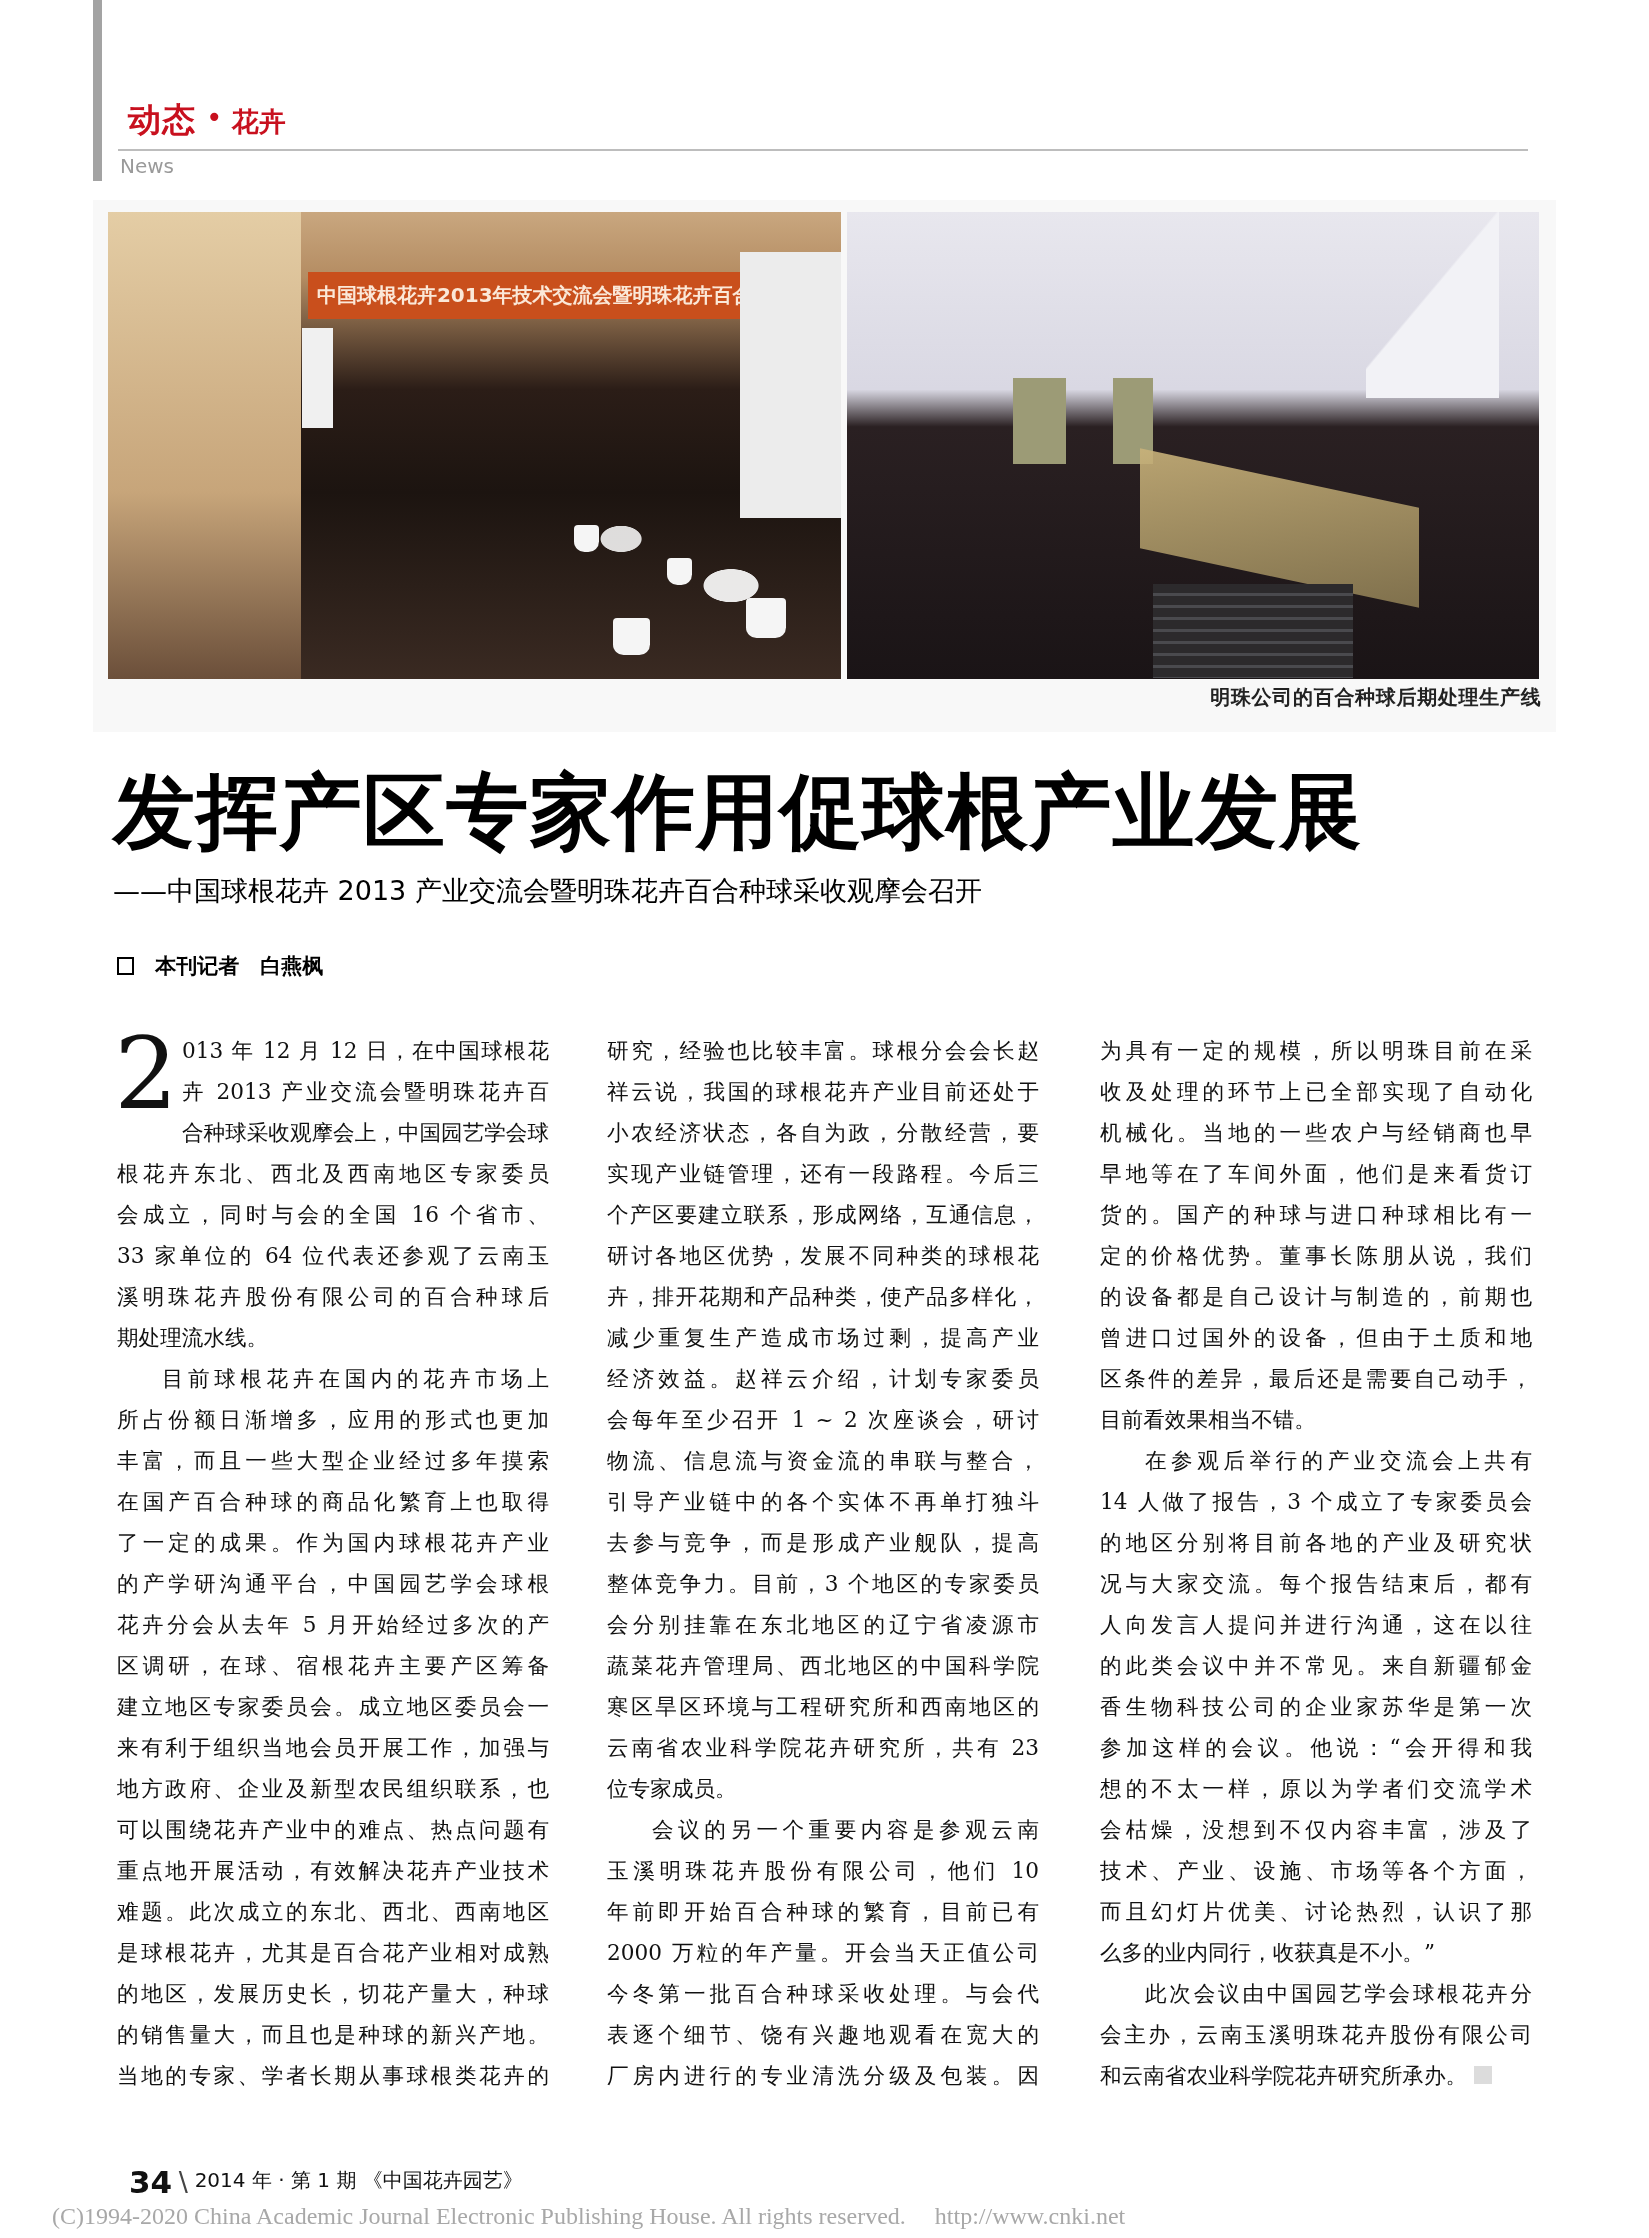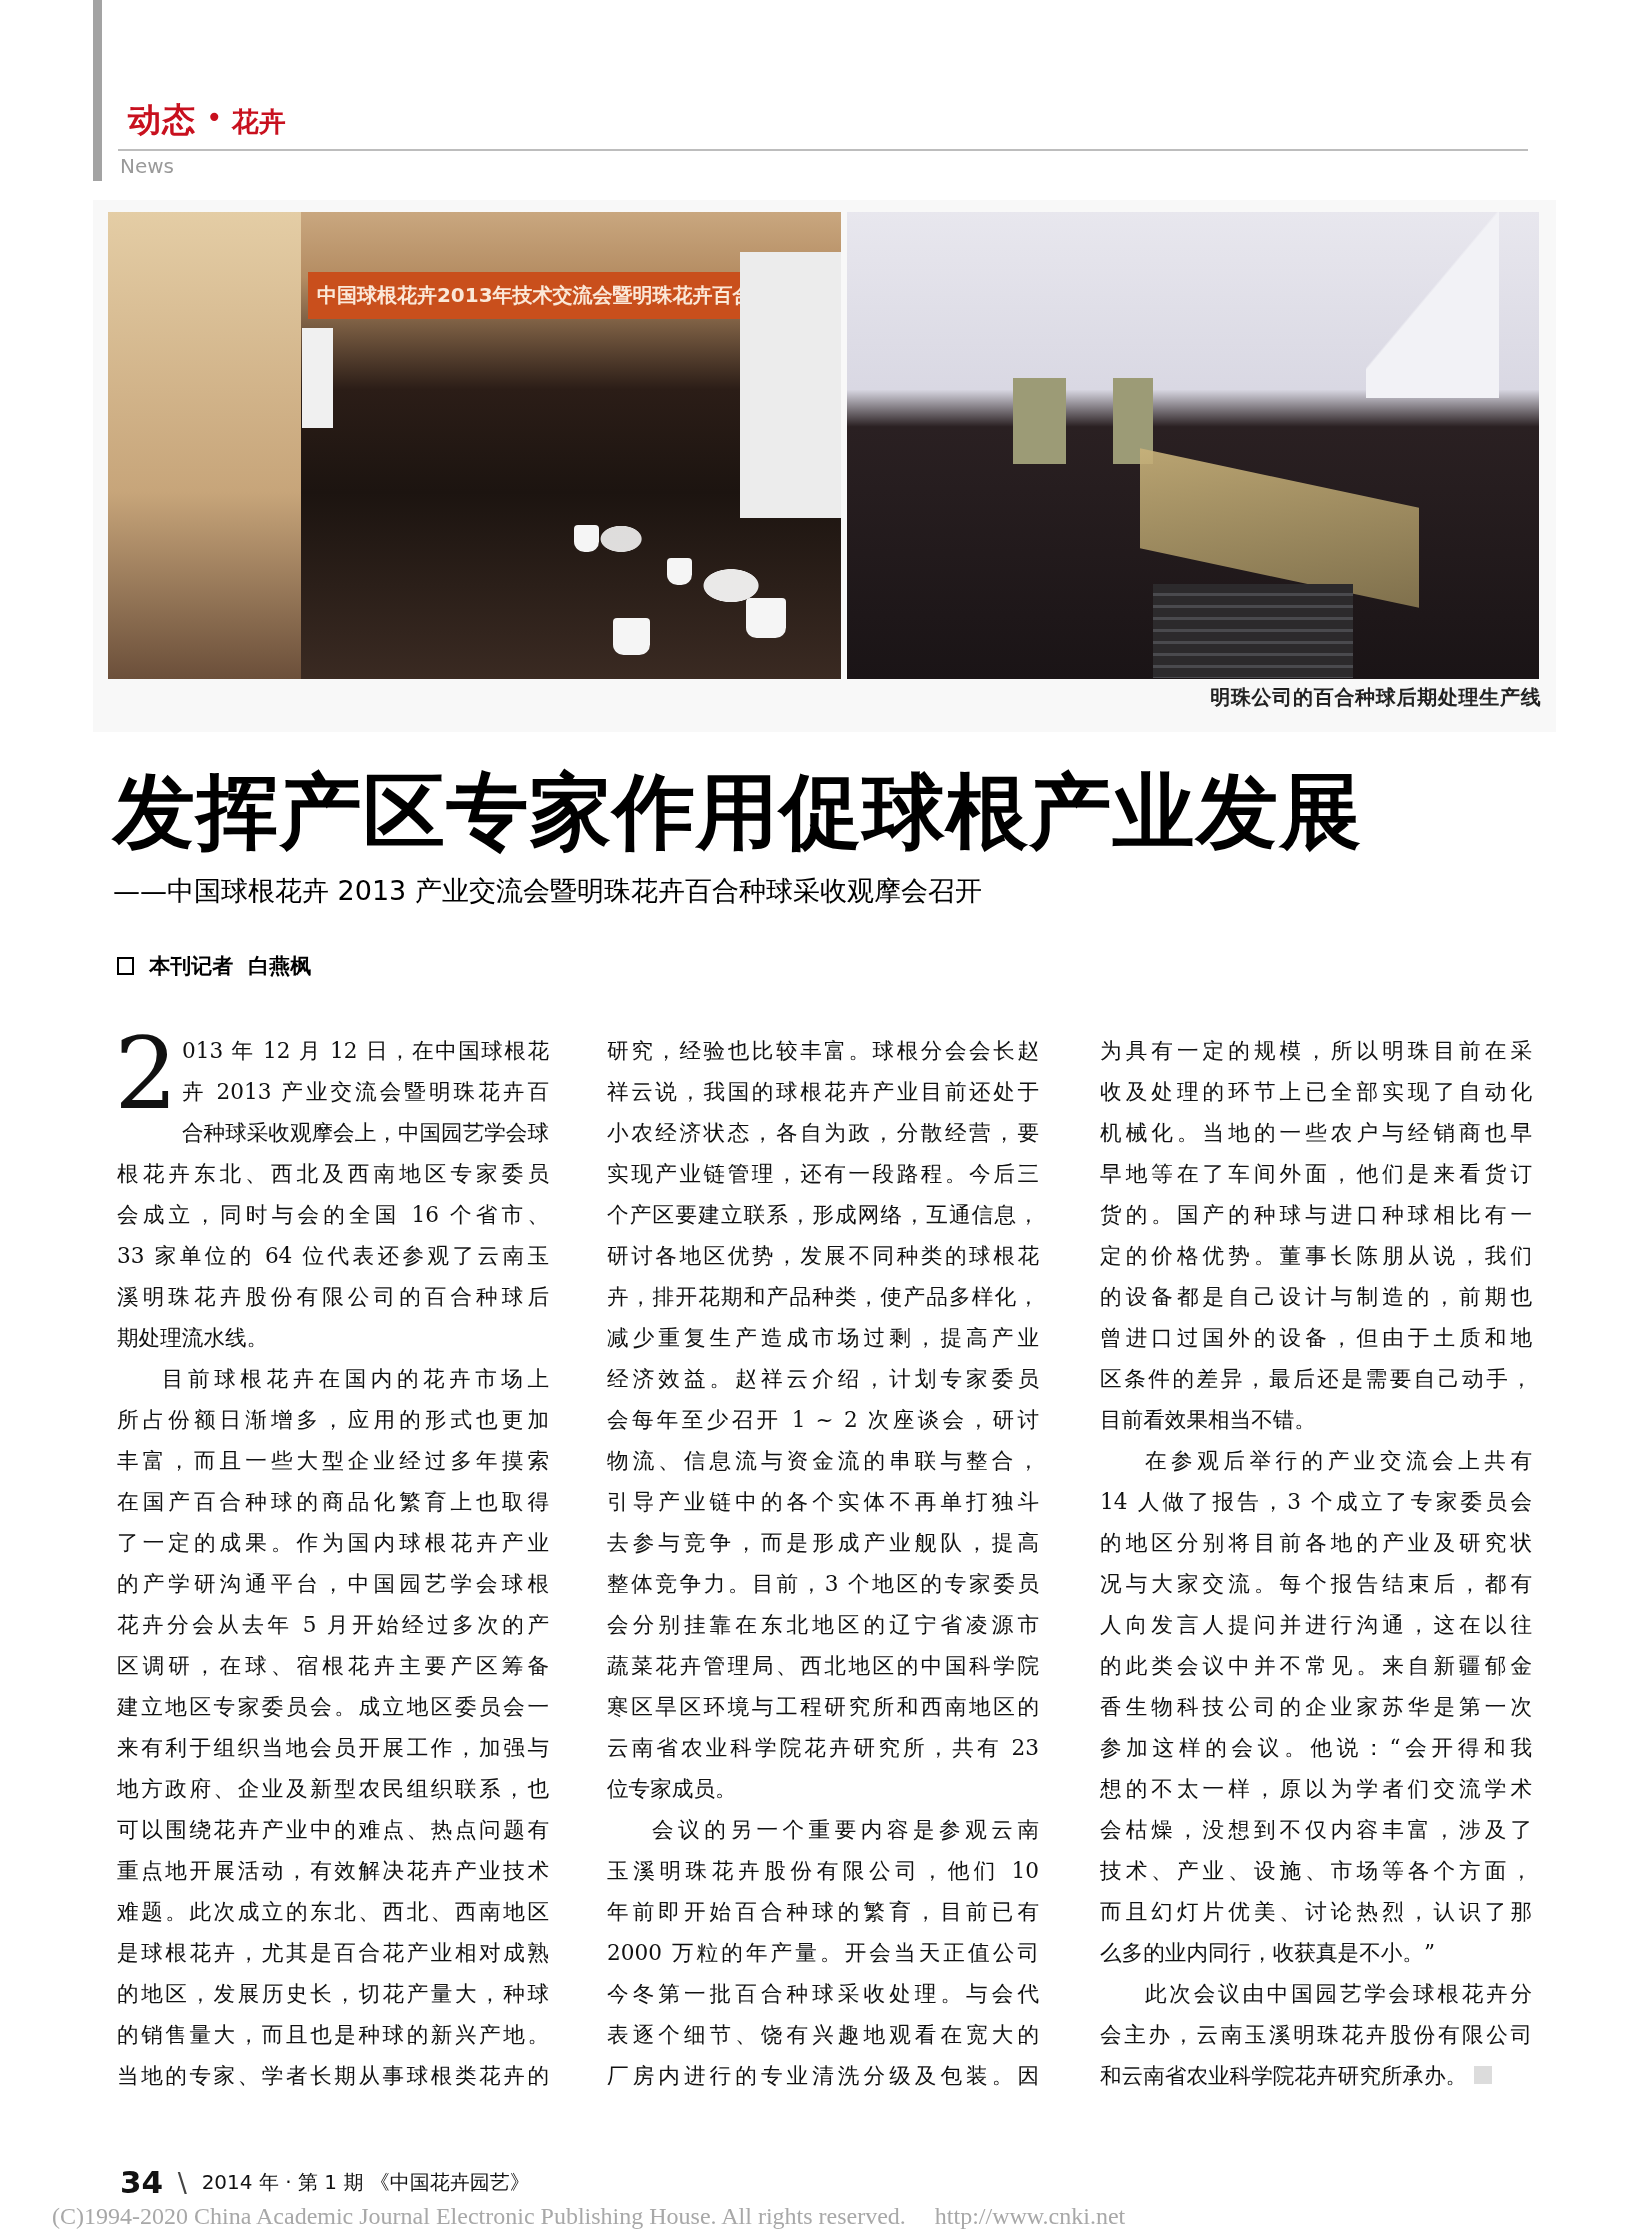--- a/index.html
+++ b/index.html
@@ -34,35 +34,35 @@
   }
   .photo-factory .door { position: absolute; top: 166px; height: 86px; background: #9c9b76; }
   .photo-factory .belt { position: absolute; left: 293px; top: 266px; width: 279px; height: 100px; background: linear-gradient(160deg, #c9b27a, #8a7a52); transform: skewY(12deg); opacity: 0.9; }
   .photo-factory .crates { position: absolute; left: 306px; top: 372px; width: 200px; height: 94px; background: repeating-linear-gradient(180deg, #2c2a2c 0 9.3px, #4a4a4e 9.3px 12px); }
   .photo-factory .stairs { position: absolute; right: 40px; top: 0; width: 133px; height: 186px; background: linear-gradient(130deg, transparent 45%, #f2f2f6 46%); }
 
   .caption { position: absolute; right: 14.6px; top: 484px; font-size: 20px; color: #222; font-family: "DejaVu Sans", "Liberation Sans", sans-serif; font-weight: bold; letter-spacing: 0.7px; }
 
   .title { position: absolute; left: 113px; top: 758px; font-size: 82px; font-weight: bold; letter-spacing: 1.3px; font-family: "DejaVu Sans", "Liberation Sans", sans-serif; color: #000; white-space: nowrap; }
   .subtitle { position: absolute; left: 113px; top: 873px; font-size: 27px; font-family: "DejaVu Sans", "Liberation Sans", sans-serif; color: #000; white-space: nowrap; }
-  .byline { position: absolute; left: 117px; top: 952px; font-size: 21px; font-weight: bold; font-family: "DejaVu Sans", "Liberation Sans", sans-serif; color: #000; display: flex; align-items: center; gap: 15px; }
+  .byline { position: absolute; left: 117px; top: 952px; font-size: 21px; font-weight: bold; font-family: "DejaVu Sans", "Liberation Sans", sans-serif; color: #000; display: flex; align-items: center; gap: 21px; }
   .byline .box { width: 17.3px; height: 18.6px; border: 2px solid #000; box-sizing: border-box; }
 
   .col { position: absolute; top: 1030px; width: 432px; font-size: 21.6px; line-height: 41px; text-align: justify; color: #111; }
   .col .line { display: block; white-space: nowrap; text-align: justify; text-align-last: justify; height: 41px; }
   .col .line.last { text-align-last: left; }
   .col .line.indent { padding-left: 45px; }
   .col1 { left: 117px; }
   .col2 { left: 607px; }
   .col3 { left: 1100px; }
   .dropcap { float: left; font-size: 100px; line-height: 82px; height: 82px; margin: 2.7px 4px 0 -2.7px; font-family: "DejaVu Serif", serif; }
   .col1 .after-cap { display: block; white-space: nowrap; text-align-last: justify; height: 41px; }
   .end-mark { display: inline-block; width: 18.6px; height: 18.6px; background: #dcdcdc; margin-left: 6.7px; vertical-align: -1.3px; }
 
-  .footer { position: absolute; left: 120px; top: 2167px; display: flex; align-items: center; gap: 12px; font-family: "DejaVu Sans", "Liberation Sans", sans-serif; }
+  .footer { position: absolute; left: 129px; top: 2167px; display: flex; align-items: flex-start; gap: 4px; font-family: "DejaVu Sans", "Liberation Sans", sans-serif; }
   .footer .page-num { font-size: 31px; font-weight: bold; line-height: 31px; }
   .footer .slash { font-size: 27px; color: #444; line-height: 29px; margin: 0 2.7px; }
   .footer .issue { font-size: 20px; line-height: 27px; }
   .copyright { position: absolute; left: 52px; top: 2203px; font-size: 24px; color: #a8a8a8; font-family: "Liberation Serif", "DejaVu Serif", serif; white-space: nowrap; }
   .copyright .url { margin-left: 29px; }
 </style>
 </head>
 <body>
 
 <div class="side-bar"></div>

